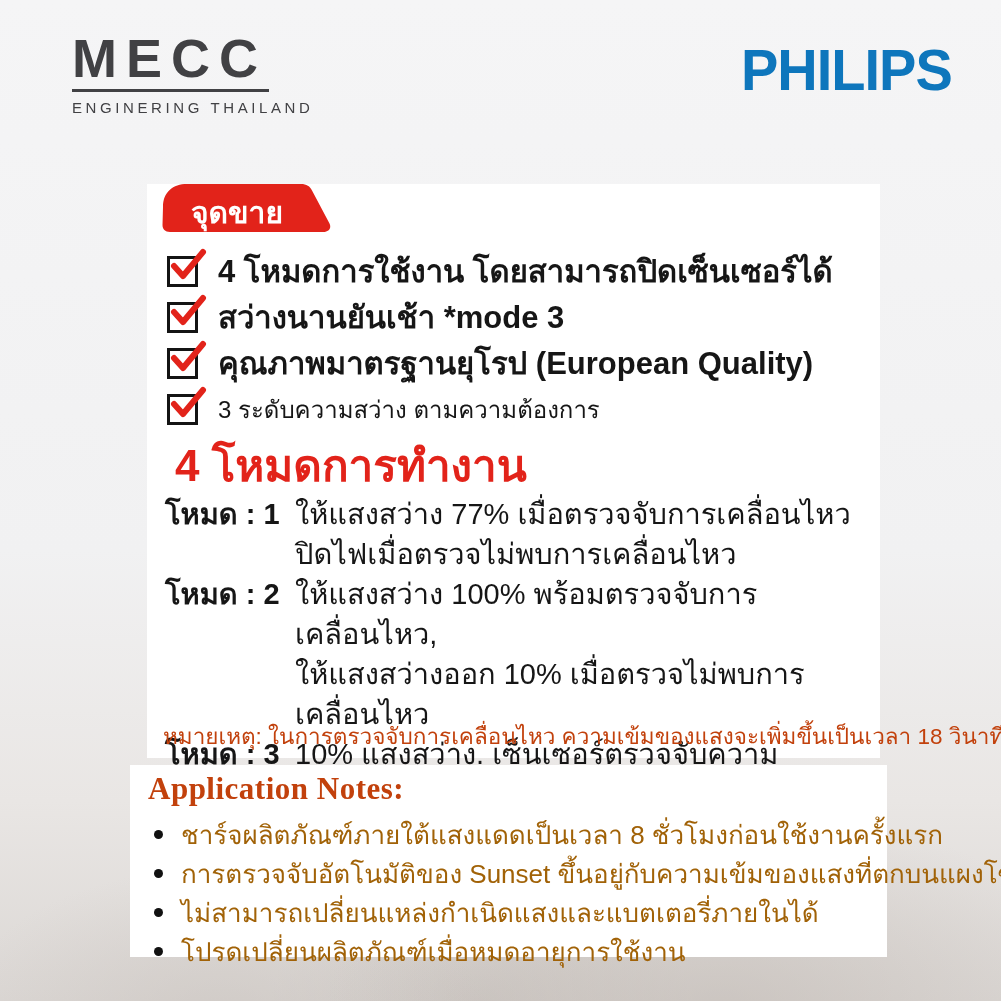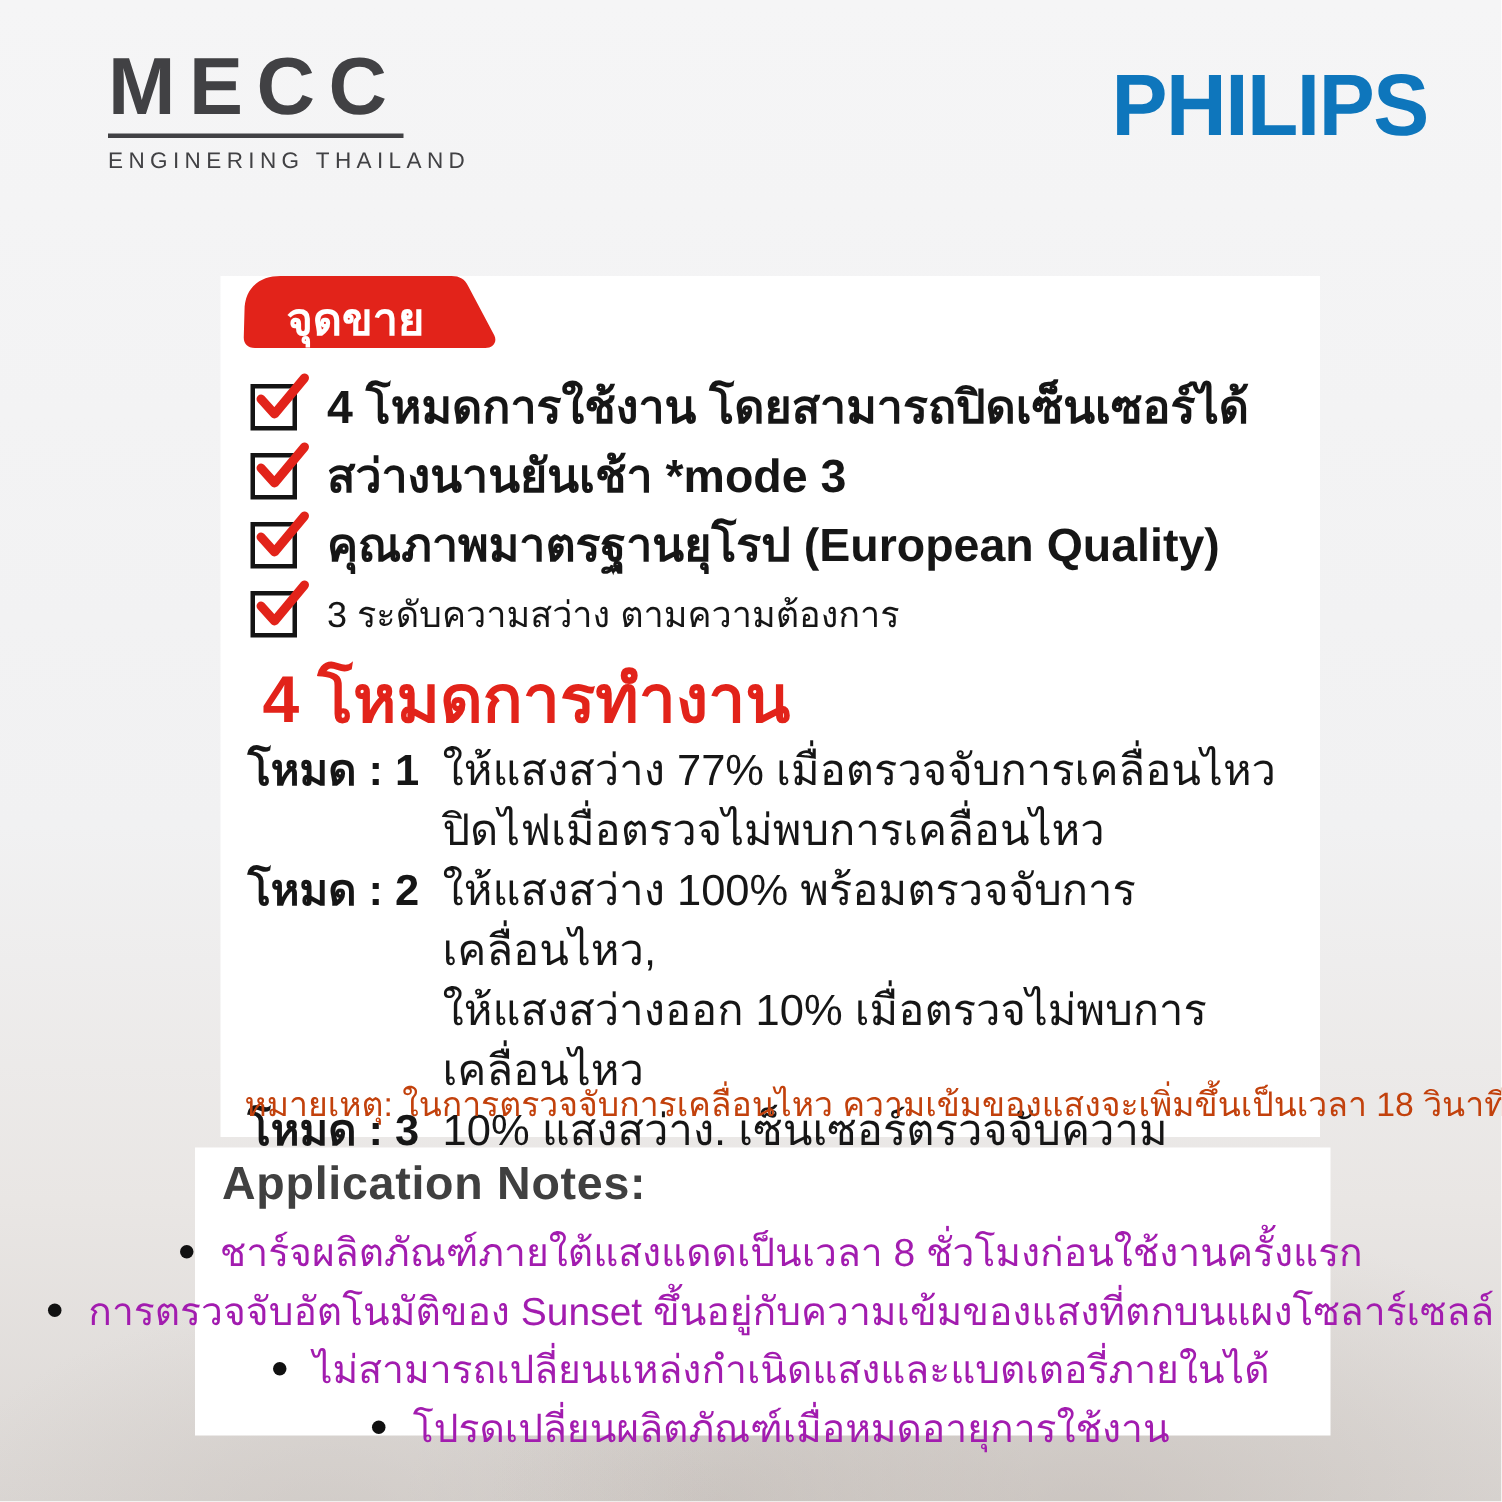--- a/index.html
+++ b/index.html
@@ -31,23 +31,23 @@
   .checkbox{position:relative;width:25px;height:25px;border:3.5px solid #141414;flex:0 0 auto;}
   .checkbox svg{position:absolute;left:1px;top:-10px;overflow:visible;}
   .modes-heading{position:absolute;left:28px;top:246px;font-size:44px;font-weight:bold;color:#e2231a;white-space:nowrap;}
   .modes{position:absolute;left:18px;top:310px;width:712px;color:#161616;}
   .mode-row{display:flex;align-items:flex-start;}
   .mode-label{width:130px;flex:0 0 auto;font-weight:bold;font-size:29px;line-height:40px;white-space:nowrap;}
   .mode-desc{font-size:29px;line-height:40px;white-space:pre-line;}
   .note{position:absolute;left:16px;top:534px;width:710px;font-size:22.5px;color:#c2410c;white-space:nowrap;}
   
   .panel2{position:absolute;left:130px;top:765px;width:757px;height:192px;background:#ffffff;}
-  .app-title{position:absolute;left:18px;top:6px;font-size:31px;font-weight:bold;color:#404040;letter-spacing:.5px;}
+  .app-title{position:absolute;left:18px;top:6px;font-size:31px;font-weight:bold;color:#c2410c;letter-spacing:.5px;font-family:Liberation Serif, serif;}
   .bullets{position:absolute;left:24px;top:50px;width:720px;}
-  .bullet-row{display:flex;align-items:center;height:39px;color:#a21caf;justify-content:center;}
+  .bullet-row{display:flex;align-items:center;height:39px;color:#a16207;}
   .dot{width:9px;height:9px;border-radius:50%;background:#111;flex:0 0 auto;}
   .bullet-row .txt{font-size:26px;margin-left:18px;white-space:nowrap;}
 </style>
 </head>
 <body>
 
 <div class="canvas">
 
   <div class="mecc">
     <div class="mecc-title">MECC</div>

